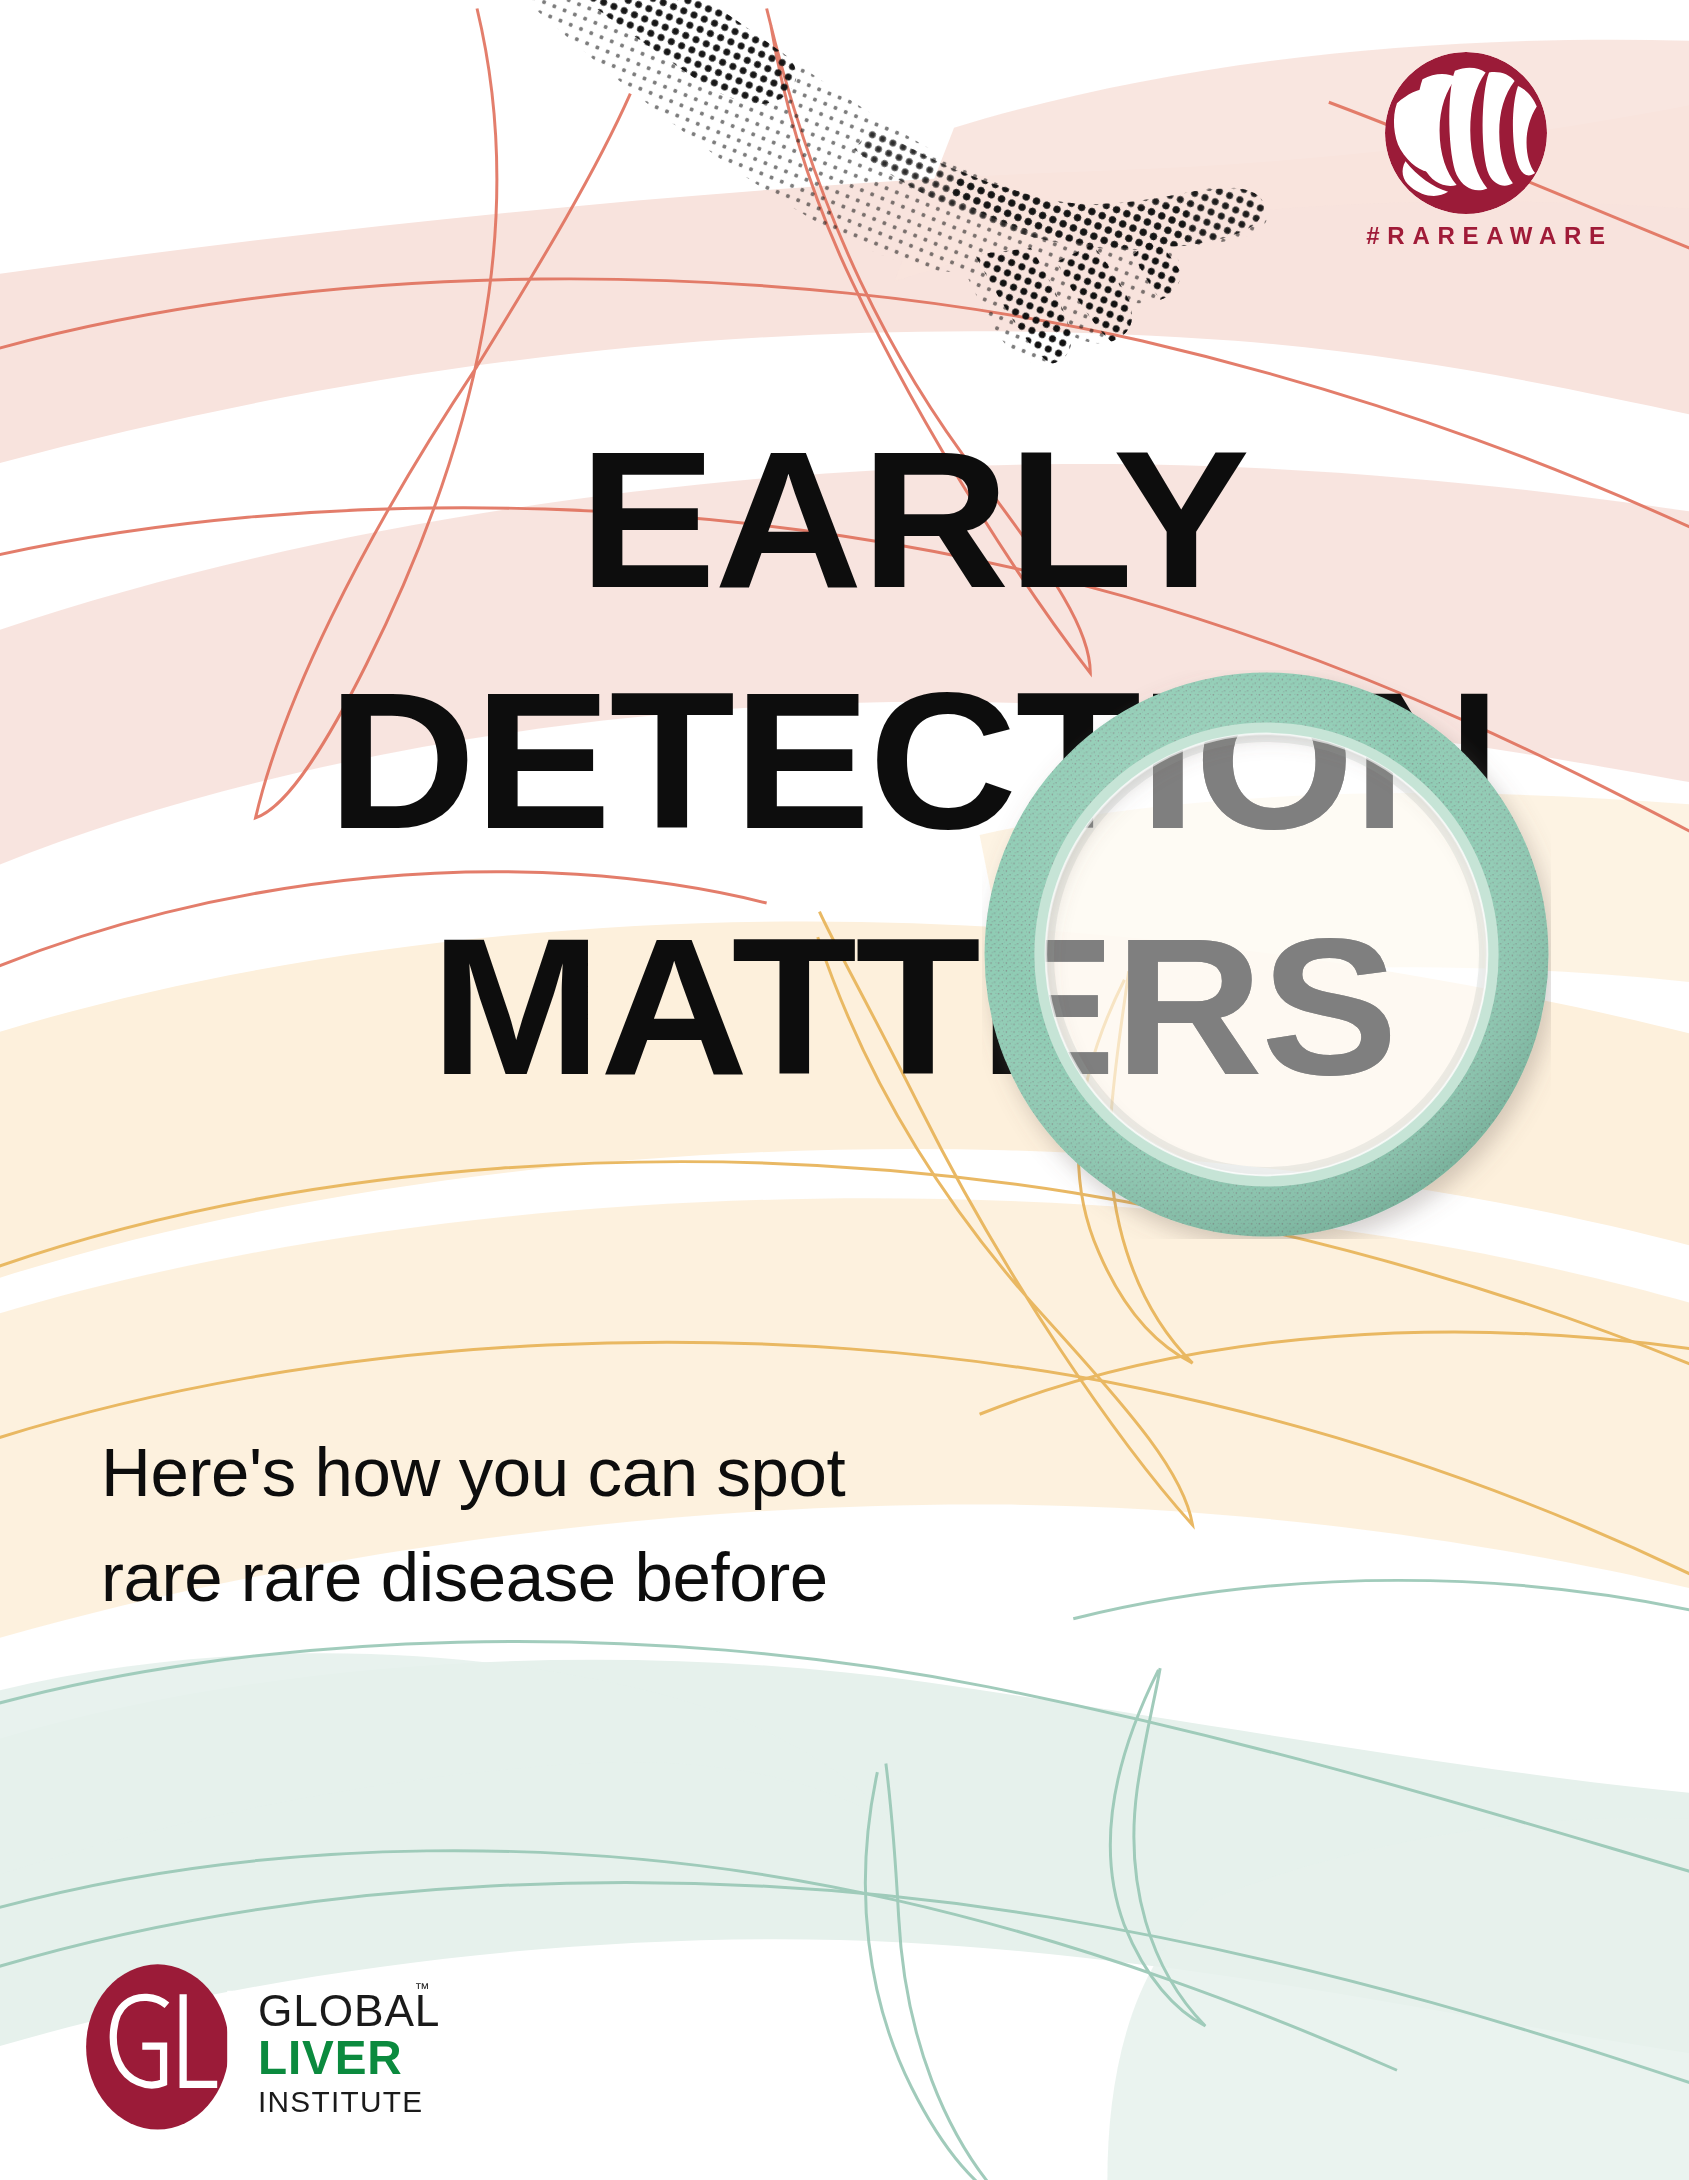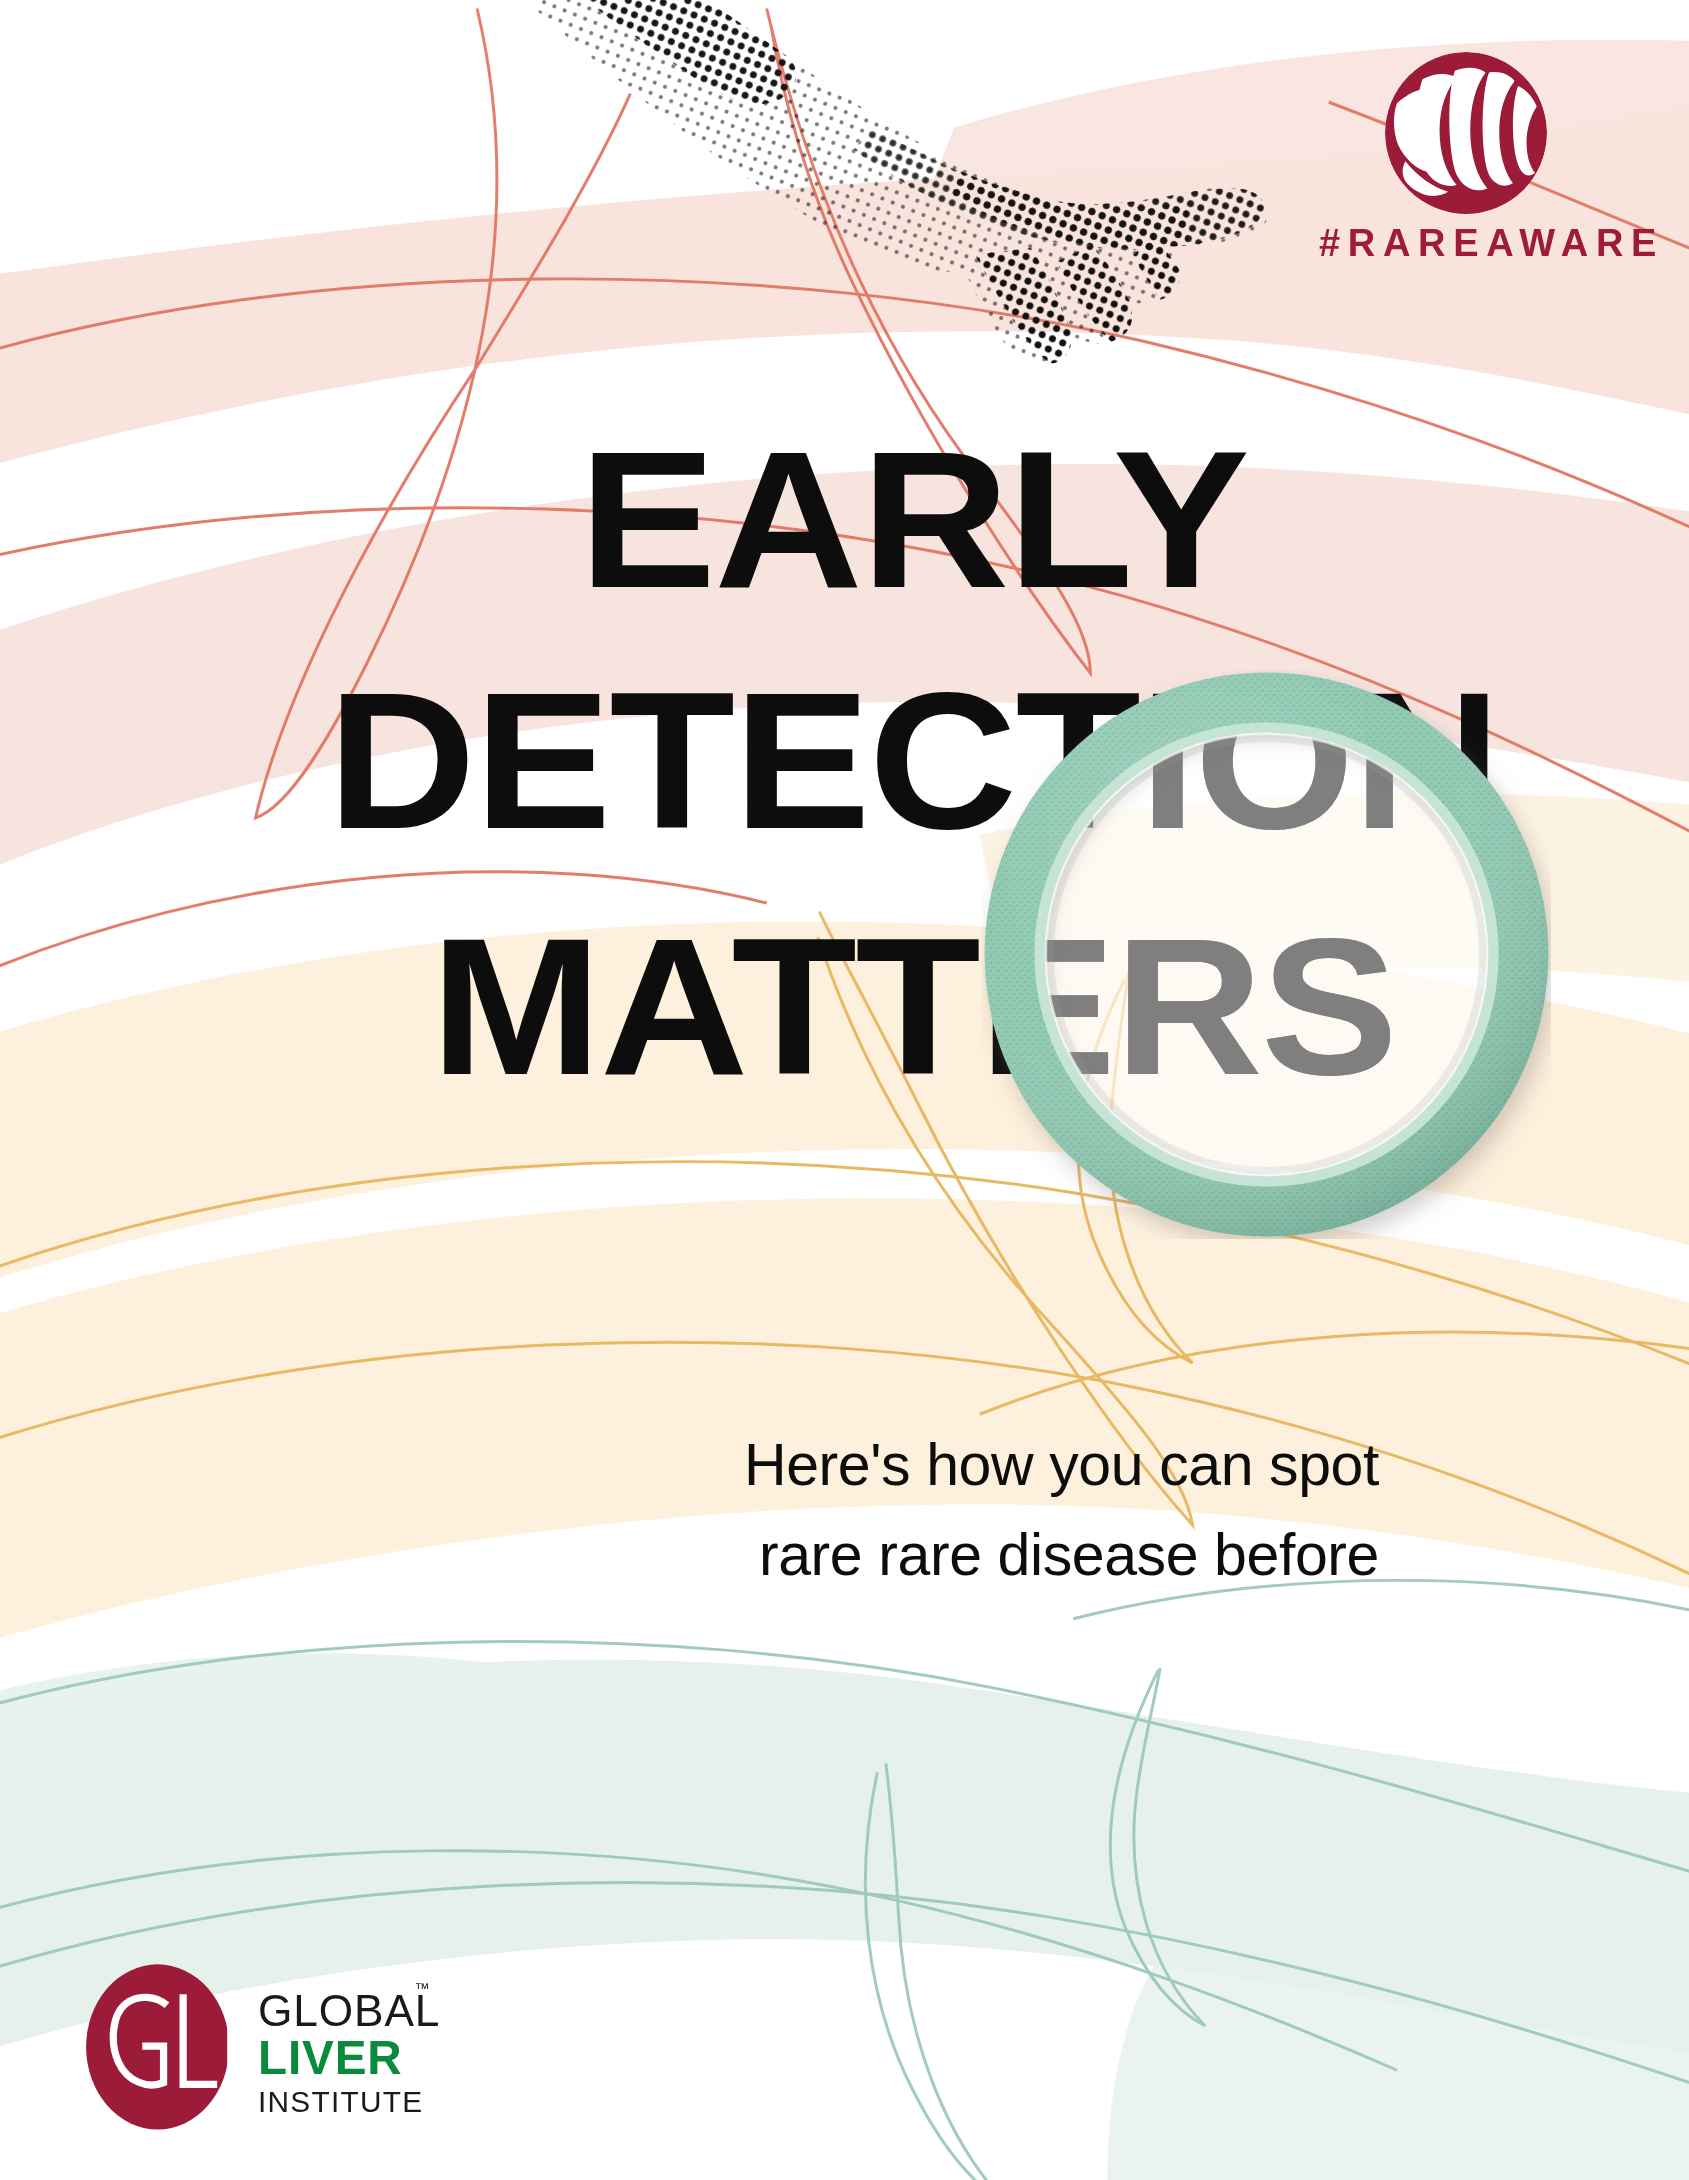--- a/index.html
+++ b/index.html
@@ -25,21 +25,21 @@
   .rareaware{
     position:absolute;left:1319px;top:43px;width:341px;height:264px;
   }
   .zebra-badge{
     position:absolute;left:66px;top:8.5px;width:162px;height:162px;
   }
   .zebra-badge svg{display:block;width:100%;height:100%;}
   .rareaware-text{
     position:absolute;left:0;top:181px;width:341px;
     text-align:center;
-    font-size:38px;
+    font-size:24px;
     font-weight:bold;
     letter-spacing:7.7px;
     color:#A01B38;
     line-height:1;
     white-space:nowrap;
   }
 
   
   .headline{
     position:absolute;left:101px;top:426px;width:1533px;
@@ -81,25 +81,24 @@
     position:absolute;left:982px;top:670px;width:569px;height:569px;
     z-index:7;pointer-events:none;
   }
   .magnifier svg{display:block;width:100%;height:100%;}
 
   
   .subcopy{
     position:absolute;left:101px;top:1421px;width:1278px;
     z-index:8;
     color:#0d0d0d;
-    font-size:59px;
+    font-size:69px;
     line-height:1.52;
     letter-spacing:-0.4px;
     font-weight:normal;
-    text-align:right;
   }
   .subcopy span{display:block;white-space:nowrap;}
 
   
   .gli{
     position:absolute;left:81px;top:1955px;width:366px;height:183px;z-index:9;
   }
   .gli svg{display:block;width:100%;height:100%;}
 </style>
 </head>

